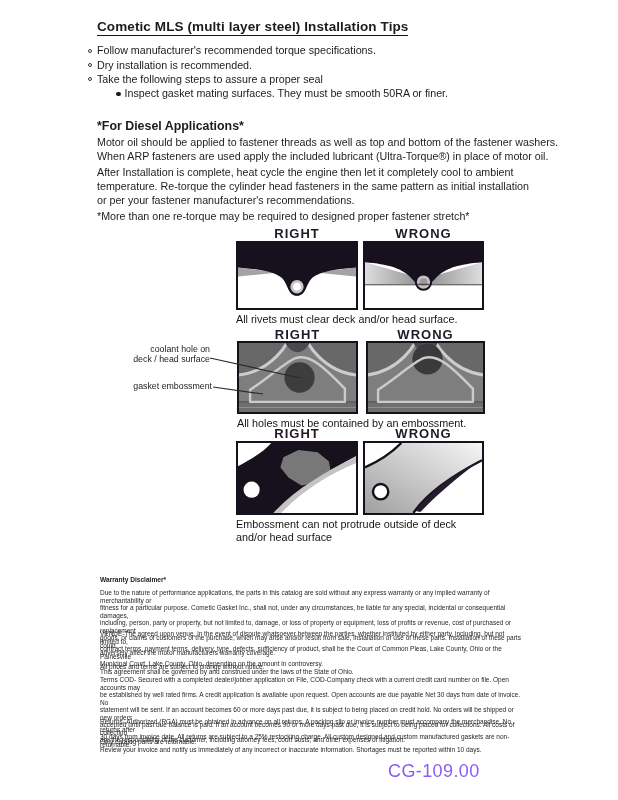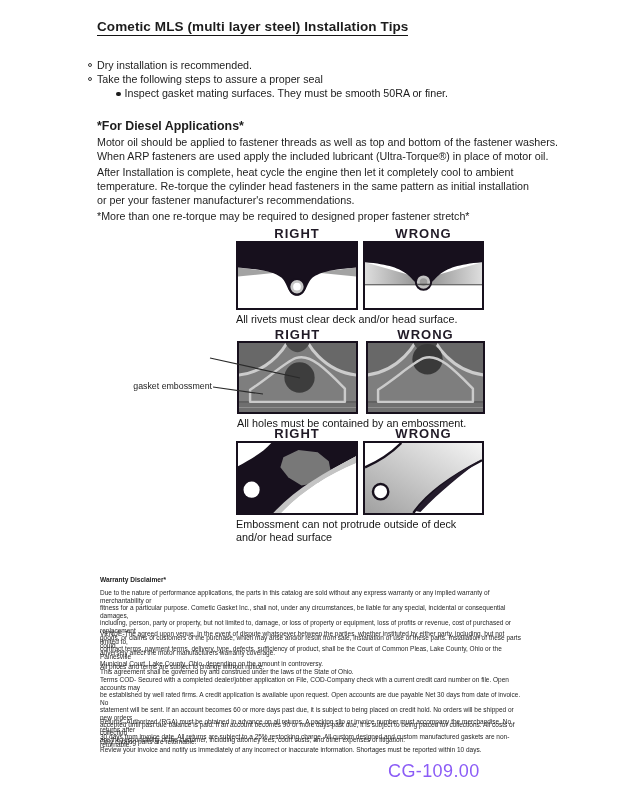--- a/index.html
+++ b/index.html
@@ -31,20 +31,21 @@
   .f-bore{fill:var(--bore-gray);} .f-hole{fill:var(--coolant-hole);}
   .s-emb{stroke:var(--emboss-line);}
 </style>
 </head>
 <body>
 
 <div class="page">
 
   <div class="abs title">Cometic MLS (multi layer steel) Installation Tips</div>
 
+  <div class="abs bullet-line" style="left:88px;top:44px;"><span class="mk-o"></span><span>Follow manufacturer's recommended torque specifications.</span></div>
   <div class="abs bullet-line" style="left:88px;top:58.5px;"><span class="mk-o"></span><span>Dry installation is recommended.</span></div>
   <div class="abs bullet-line" style="left:88px;top:72.5px;"><span class="mk-o"></span><span>Take the following steps to assure a proper seal</span></div>
   <div class="abs bullet-line" style="left:116px;top:87px;"><span class="mk-f"></span><span class="pre">Inspect gasket mating surfaces.  They must be smooth 50RA or finer.</span></div>
 
   <div class="abs sec-head" style="left:97px;top:119px;">*For Diesel Applications*</div>
   <div class="abs body-txt pre" style="left:97px;top:166px;">After Installation is complete, heat cycle the engine then let it completely cool to ambient
 temperature. Re-torque the cylinder head fasteners in the same pattern as initial installation
 or per your fastener manufacturer's recommendations.</div>
   <div class="abs body-txt pre" style="left:97px;top:136px;">Motor oil should be applied to fastener threads as well as top and bottom of the fastener washers.
 When ARP fasteners are used apply the included lubricant (Ultra-Torque®) in place of motor oil.</div>
@@ -85,20 +86,22 @@
       <circle cx="58" cy="38.5" r="3.8" fill="#9b9b9b"></circle>
       <line x1="51.5" y1="40.8" x2="64.5" y2="40.8" stroke="#4a4a4a" stroke-width="1.4"></line>
     </svg>
   </div>
 
   <div class="abs caption" style="left:236px;top:313px;">All rivets must clear deck and/or head surface.</div>
 
   <div class="abs fig-label" style="left:237px;top:327px;width:121px;">RIGHT</div>
   <div class="abs fig-label" style="left:366px;top:327px;width:119px;">WRONG</div>
 
+  <div class="abs ann pre" style="left:95px;top:345px;width:115px;">coolant hole on
+deck / head surface</div>
   <div class="abs ann" style="left:95px;top:382px;width:117px;">gasket embossment</div>
 
   <div class="abs panel" style="left:237px;top:341px;width:121px;height:73px;">
     <svg viewBox="0 0 116 68" preserveAspectRatio="none">
       <rect width="116" height="68" class="f-bg"></rect>
       <circle cx="-8" cy="-32" r="64" class="f-bore" stroke="#cccccc" stroke-width="3"></circle>
       <circle cx="124" cy="-32" r="64" class="f-bore" stroke="#cccccc" stroke-width="3"></circle>
       <path d="M46,0 C52,12 64,12 70,0 Z" fill="#4a4a4a"></path>
       <rect y="58" width="116" height="10" fill="#6f6f6f"></rect>
       <line x1="0" y1="58" x2="116" y2="58" stroke="#585858" stroke-width="1.2"></line>

